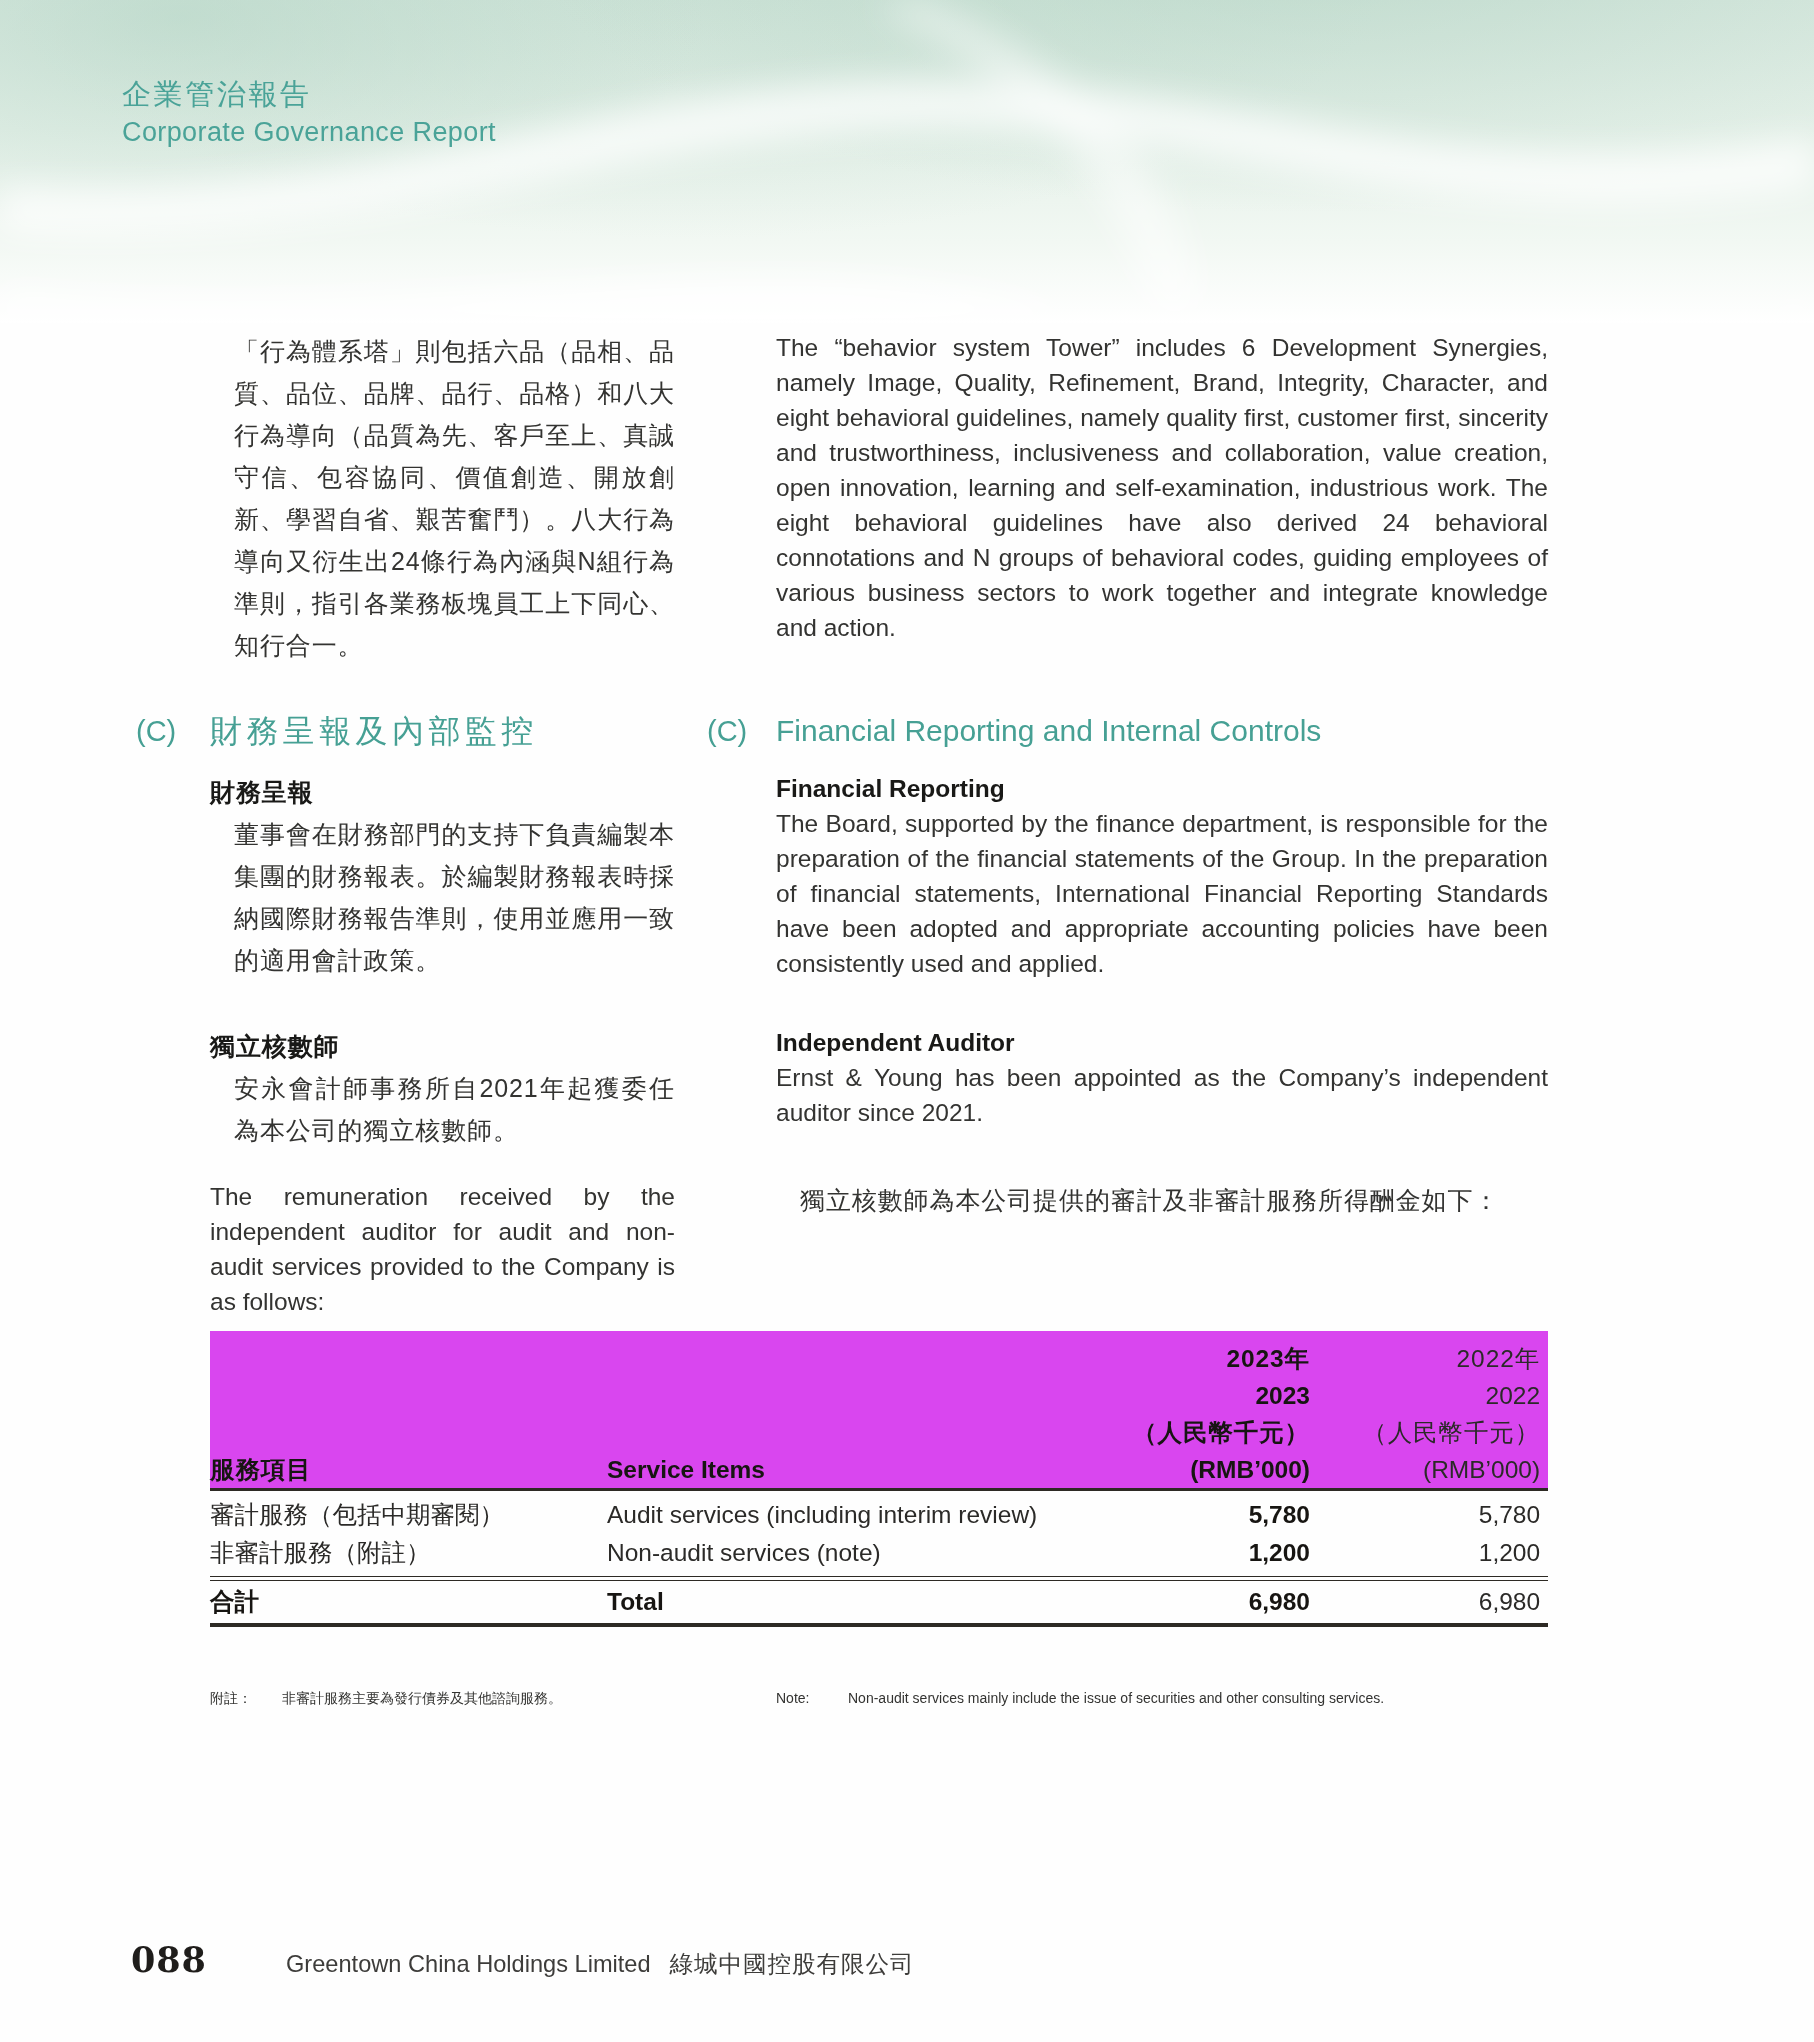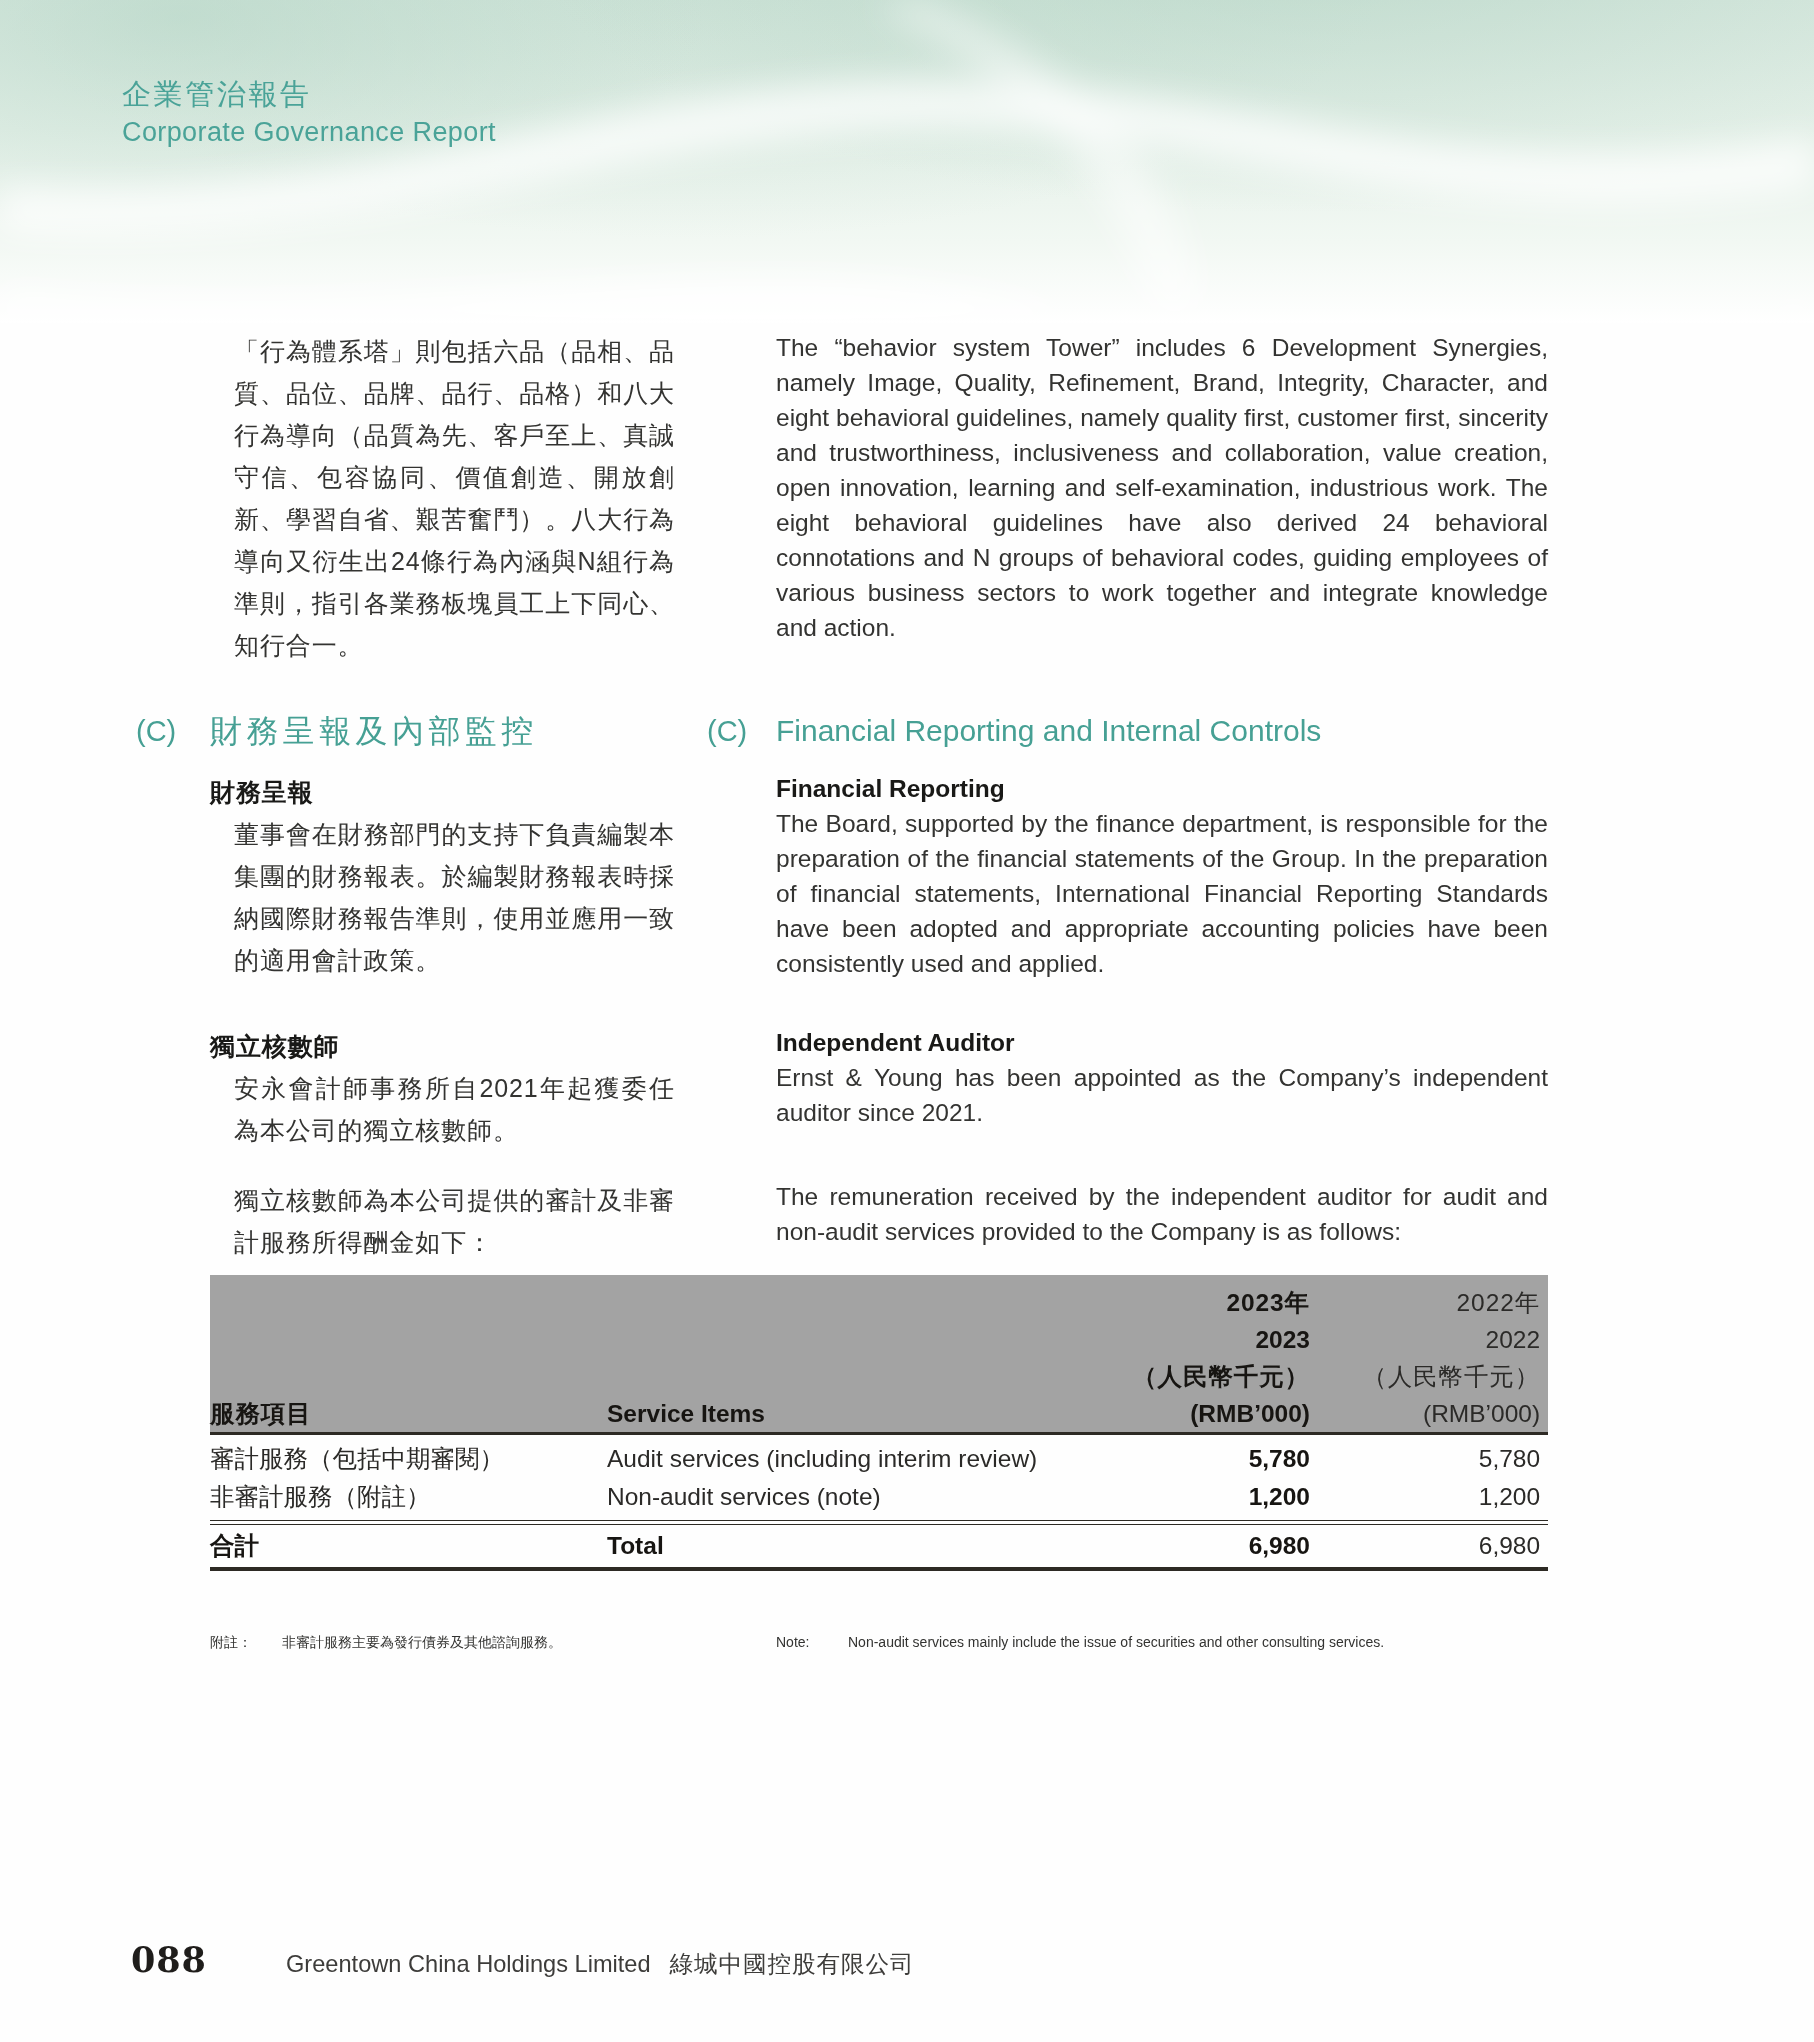--- a/index.html
+++ b/index.html
@@ -46,21 +46,21 @@
   .sec-marker.m-right { left:-69px; }
 
   .blk-finrep { margin-top:19px; }
   .blk-auditor { margin-top:44px; }
   .blk-para2 { margin-top:28px; }
 
   
   .fin-table { margin-top:12.2px; width:1338px; color:#2b2a28; }
   .t-grid { display:grid; grid-template-columns:397px 441px 262px 238px; }
   .thead {
-    background:#a3a3a3;
+    background:#d946ef;
     padding-top:8.7px;
     border-bottom:3.5px solid #2d2a24;
   }
   .hline { line-height:37px; font-size:24.5px; }
   .c3 { text-align:right; }
   .c4 { text-align:right; padding-right:7.9px; }
   .b { font-weight:bold; color:#171512; }
   .thead .cjk { letter-spacing:0.9px; }
   .tbody { padding-top:5.2px; }
   .bline { line-height:38px; font-size:24.5px; }
@@ -136,22 +136,22 @@
         <div class="bhead-cn">獨立核數師</div>
         <div class="cn">安永會計師事務所自2021年起獲委任為本公司的獨立核數師。</div>
       </div>
       <div class="cell">
         <div class="bhead-en">Independent Auditor</div>
         <div class="en">Ernst &amp; Young has been appointed as the Company’s independent auditor since 2021.</div>
       </div>
     </div>
 
     <div class="row blk-para2">
+      <div class="cell en">The remuneration received by the independent auditor for audit and non-audit services provided to the Company is as follows:</div>
       <div class="cell cn">獨立核數師為本公司提供的審計及非審計服務所得酬金如下：</div>
-      <div class="cell en">The remuneration received by the independent auditor for audit and non-audit services provided to the Company is as follows:</div>
     </div>
 
     <div class="fin-table">
       <div class="thead">
         <div class="t-grid hline">
           <div></div>
             <div></div>
           <div class="c3 b cjk">2023年</div>
           <div class="c4 cjk">2022年</div>
         </div>

